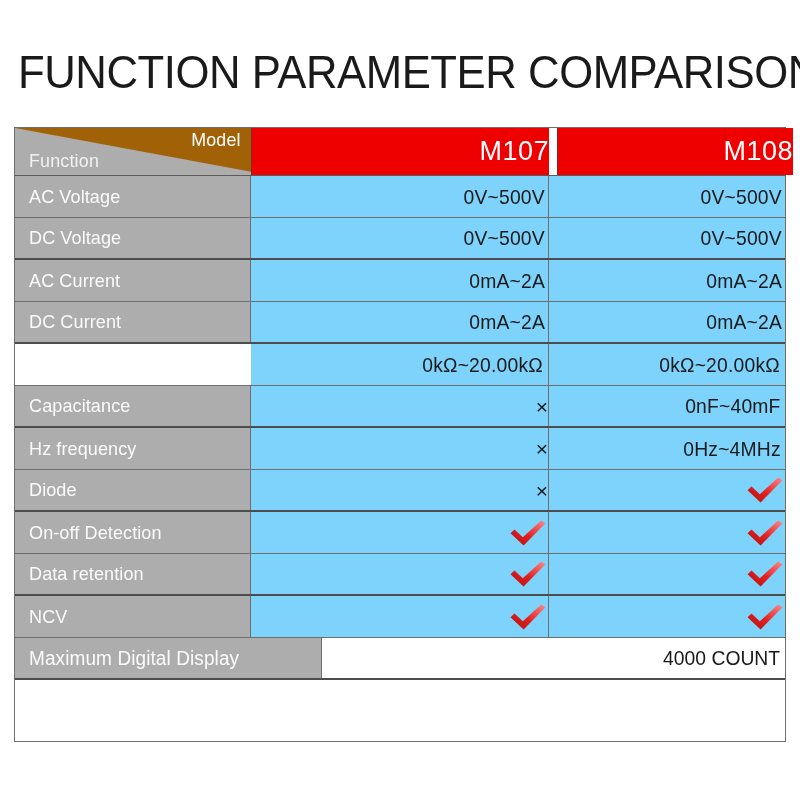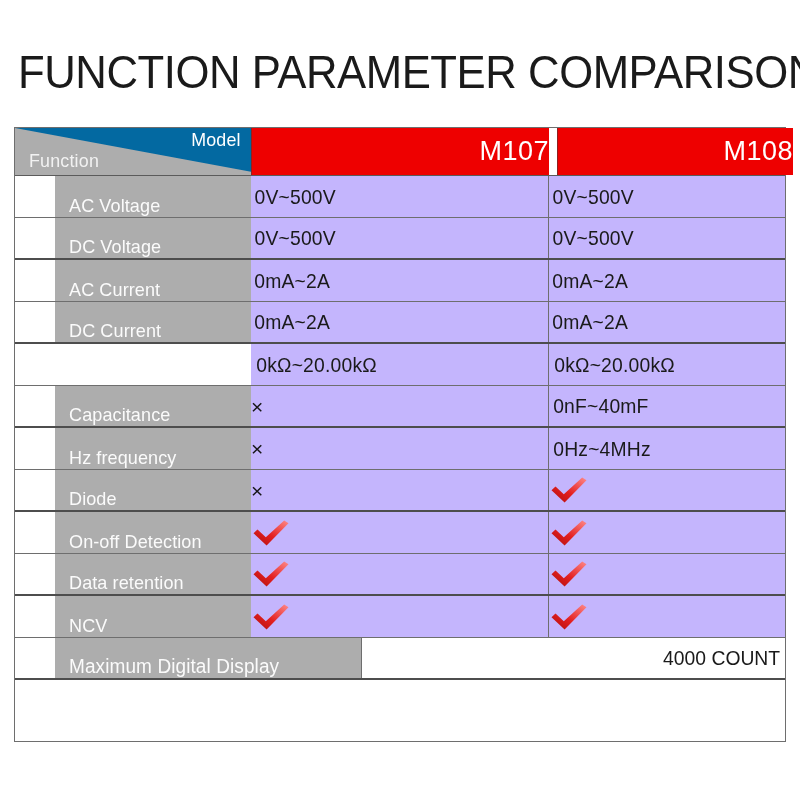--- a/index.html
+++ b/index.html
@@ -50,21 +50,21 @@
     height: 48px;
     box-sizing: border-box;
     border-bottom: 1px solid #5b5b5b;
   }
   .hdr-corner {
     position: absolute;
     left: 0;
     top: 0;
     width: 236px;
     height: 47px;
-    background: #0369a1;
+    background: #a16207;
     overflow: hidden;
   }
   .hdr-corner .tri-gray {
     position: absolute;
     left: 0; top: 0;
     width: 236px; height: 47px;
     background: #adadad;
     clip-path: polygon(0 0, 0 100%, 100% 100%, 100% 93%);
   }
   .hdr-label-function {
@@ -120,43 +120,42 @@
   .cell-label {
     position: absolute;
     left: 0;
     top: 0;
     bottom: 0;
     width: 236px;
     background: #adadad;
     color: #fbfbfb;
     font-size: 19px;
     display: flex;
-    align-items: flex-end;
+    align-items: center;
     padding-left: 14px;
     box-sizing: border-box;
     border-right: 1px solid #6e6e6e;
-    margin-left: 40px;
   }
   .cell-label span {
     transform: scaleX(0.95);
     transform-origin: left center;
     white-space: nowrap;
     letter-spacing: 0.1px;
   }
 
   .cell-val {
     position: absolute;
     top: 0;
     bottom: 0;
     display: flex;
     align-items: center;
-    justify-content: flex-start;
+    justify-content: flex-end;
     color: #1a1a1a;
     font-size: 21px;
-    background: #c4b5fd;
+    background: #7dd3fc;
     box-sizing: border-box;
     border-right: 1px solid #6e6e6e;
   }
   .cell-val span.txt {
     transform: scaleX(0.92);
     transform-origin: center;
     white-space: nowrap;
     letter-spacing: 0.2px;
   }
   .c1 { left: 236px; width: 298px; }

